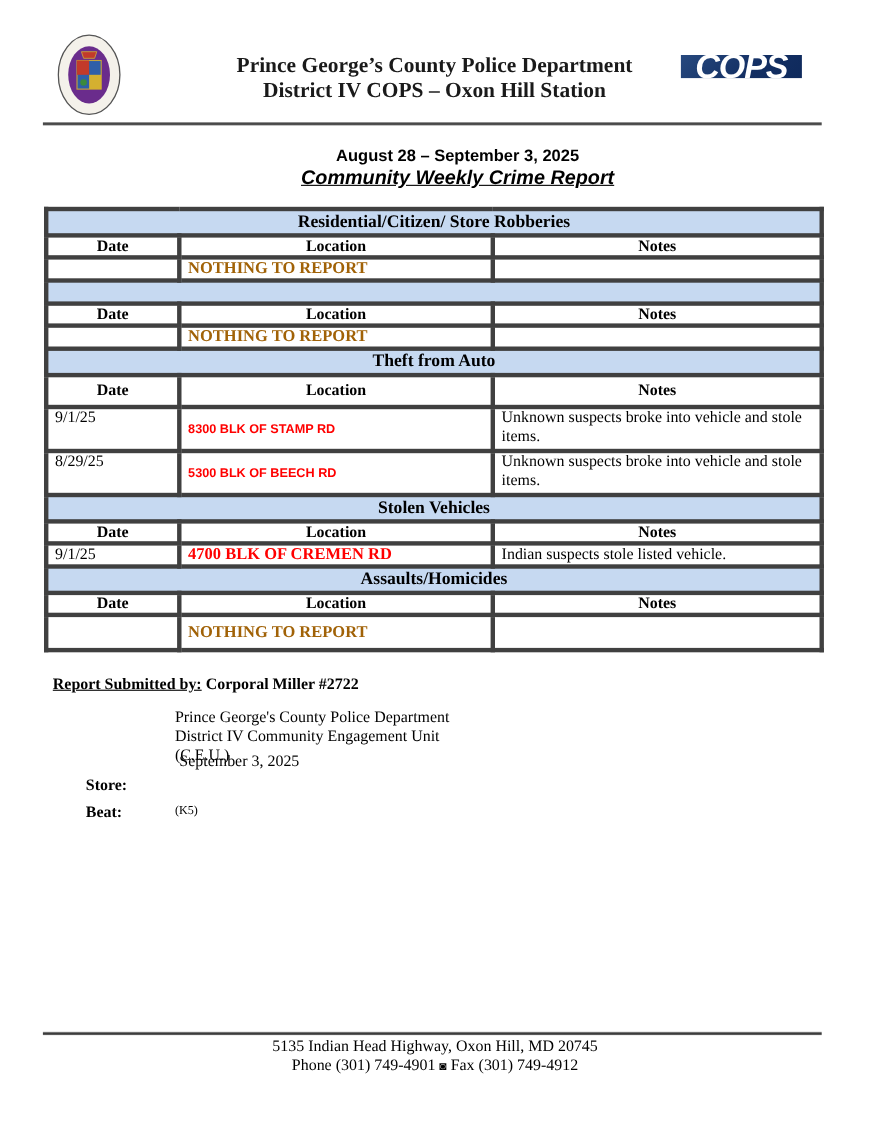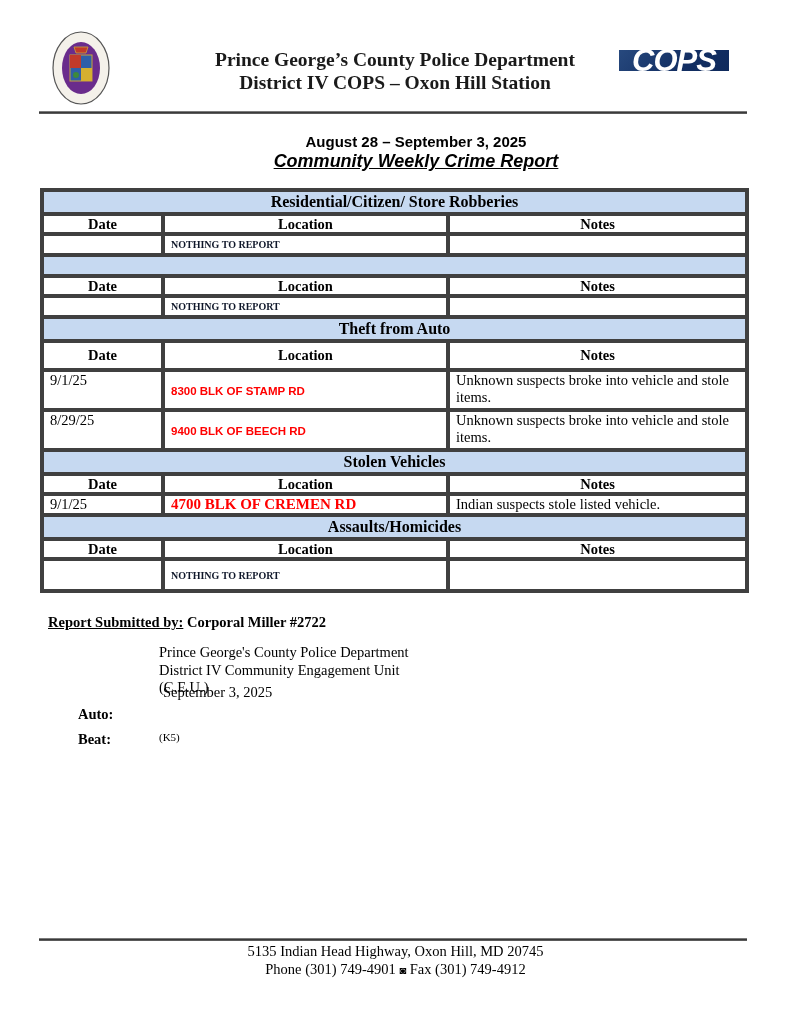--- a/index.html
+++ b/index.html
@@ -13,21 +13,21 @@
   .rule { position: absolute; left: 39px; width: 708px; height: 3px; background: linear-gradient(#9a9a9a, #3a3a3a 50%, #6a6a6a); }
 
   .date-range { position: absolute; left: 200px; top: 133px; width: 432px; text-align: center; font-family: "Liberation Sans", sans-serif; font-weight: bold; font-size: 15px; }
   .report-title { position: absolute; left: 200px; top: 151px; width: 432px; text-align: center; font-family: "Liberation Sans", sans-serif; font-weight: bold; font-style: italic; font-size: 18px; text-decoration: underline; }
 
   table.crime { position: absolute; left: 40px; top: 188px; width: 705px; border-collapse: collapse; table-layout: fixed; font-family: "Liberation Serif", serif; font-size: 14.5px; }
   table.crime td { border: 4px solid #404040; padding: 0 6px; vertical-align: top; margin-top: 45px; }
   .sec-hdr td { background: #c6d9f1; text-align: center; font-weight: bold; font-size: 16px; height: 20px; line-height: 20px; padding: 0; }
   .blank-hdr td { background: #c6d9f1; height: 17px; padding: 0; }
   .col-hdr td { text-align: center; font-weight: bold; height: 16px; line-height: 16px; padding: 0; }
-  .nothing { color: #0f172a; font-weight: bold; font-size: 10px; font-family: Liberation Serif, serif; }
+  .nothing { color: #a16207; font-weight: bold; font-size: 15px; font-family: Liberation Serif, serif; }
   .loc-red-sans { color: #ff0000; font-weight: bold; font-family: "Liberation Sans", sans-serif; font-size: 11.5px; }
   .loc-red-serif { color: #ff0000; font-weight: bold; font-size: 15px; }
   .row-short td { height: 17px; line-height: 17px; }
   .row-tall td { height: 34px; line-height: 17px; }
   .row-tall td.loc { vertical-align: middle; padding-top: 2px; }
   .row-last td { height: 28px; }
   .row-last td.loc { vertical-align: middle; }
 
   .submitted { position: absolute; left: 48px; top: 614px; font-size: 14.5px; font-weight: bold; }
   .submitted .lbl { text-decoration: underline; }
@@ -110,21 +110,21 @@
     <td style="line-height:25px">Location</td>
     <td style="line-height:25px">Notes</td>
   </tr>
   <tr class="row-tall">
     <td>9/1/25</td>
     <td class="loc loc-red-sans">8300 BLK OF STAMP RD</td>
     <td>Unknown suspects broke into vehicle and stole items.</td>
   </tr>
   <tr class="row-tall">
     <td>8/29/25</td>
-    <td class="loc loc-red-sans">9400 BLK OF BEECH RD</td>
+    <td class="loc loc-red-sans">5300 BLK OF BEECH RD</td>
     <td>Unknown suspects broke into vehicle and stole items.</td>
   </tr>
 
   <tr class="sec-hdr">
         <td colspan="3">Stolen Vehicles</td>
       </tr>
   <tr class="col-hdr">
     <td>Date</td>
     <td>Location</td>
     <td>Notes</td>
@@ -153,21 +153,21 @@
 
 <div class="submitted">
   <span class="lbl">Report Submitted by:</span>
   <span>Corporal Miller #2722</span>
 </div>
 <div class="unit">
   <div>Prince George's County Police Department</div>
   <div>District IV Community Engagement Unit</div>
   <div>(C.E.U.)</div>
 </div>
-<div class="lbl-date">Auto:</div>
+<div class="lbl-date">Store:</div>
 <div class="val-date">September 3, 2025</div>
 <div class="lbl-beat">Beat:</div>
 <div class="val-beat">(K5)</div>
 
 <div class="rule" style="top:938px;"></div>
 <div class="footer">
   <div>5135 Indian Head Highway, Oxon Hill, MD 20745</div>
   <div>
     <span>Phone (301) 749-4901</span>
     <span class="sep-glyph">◙</span>

